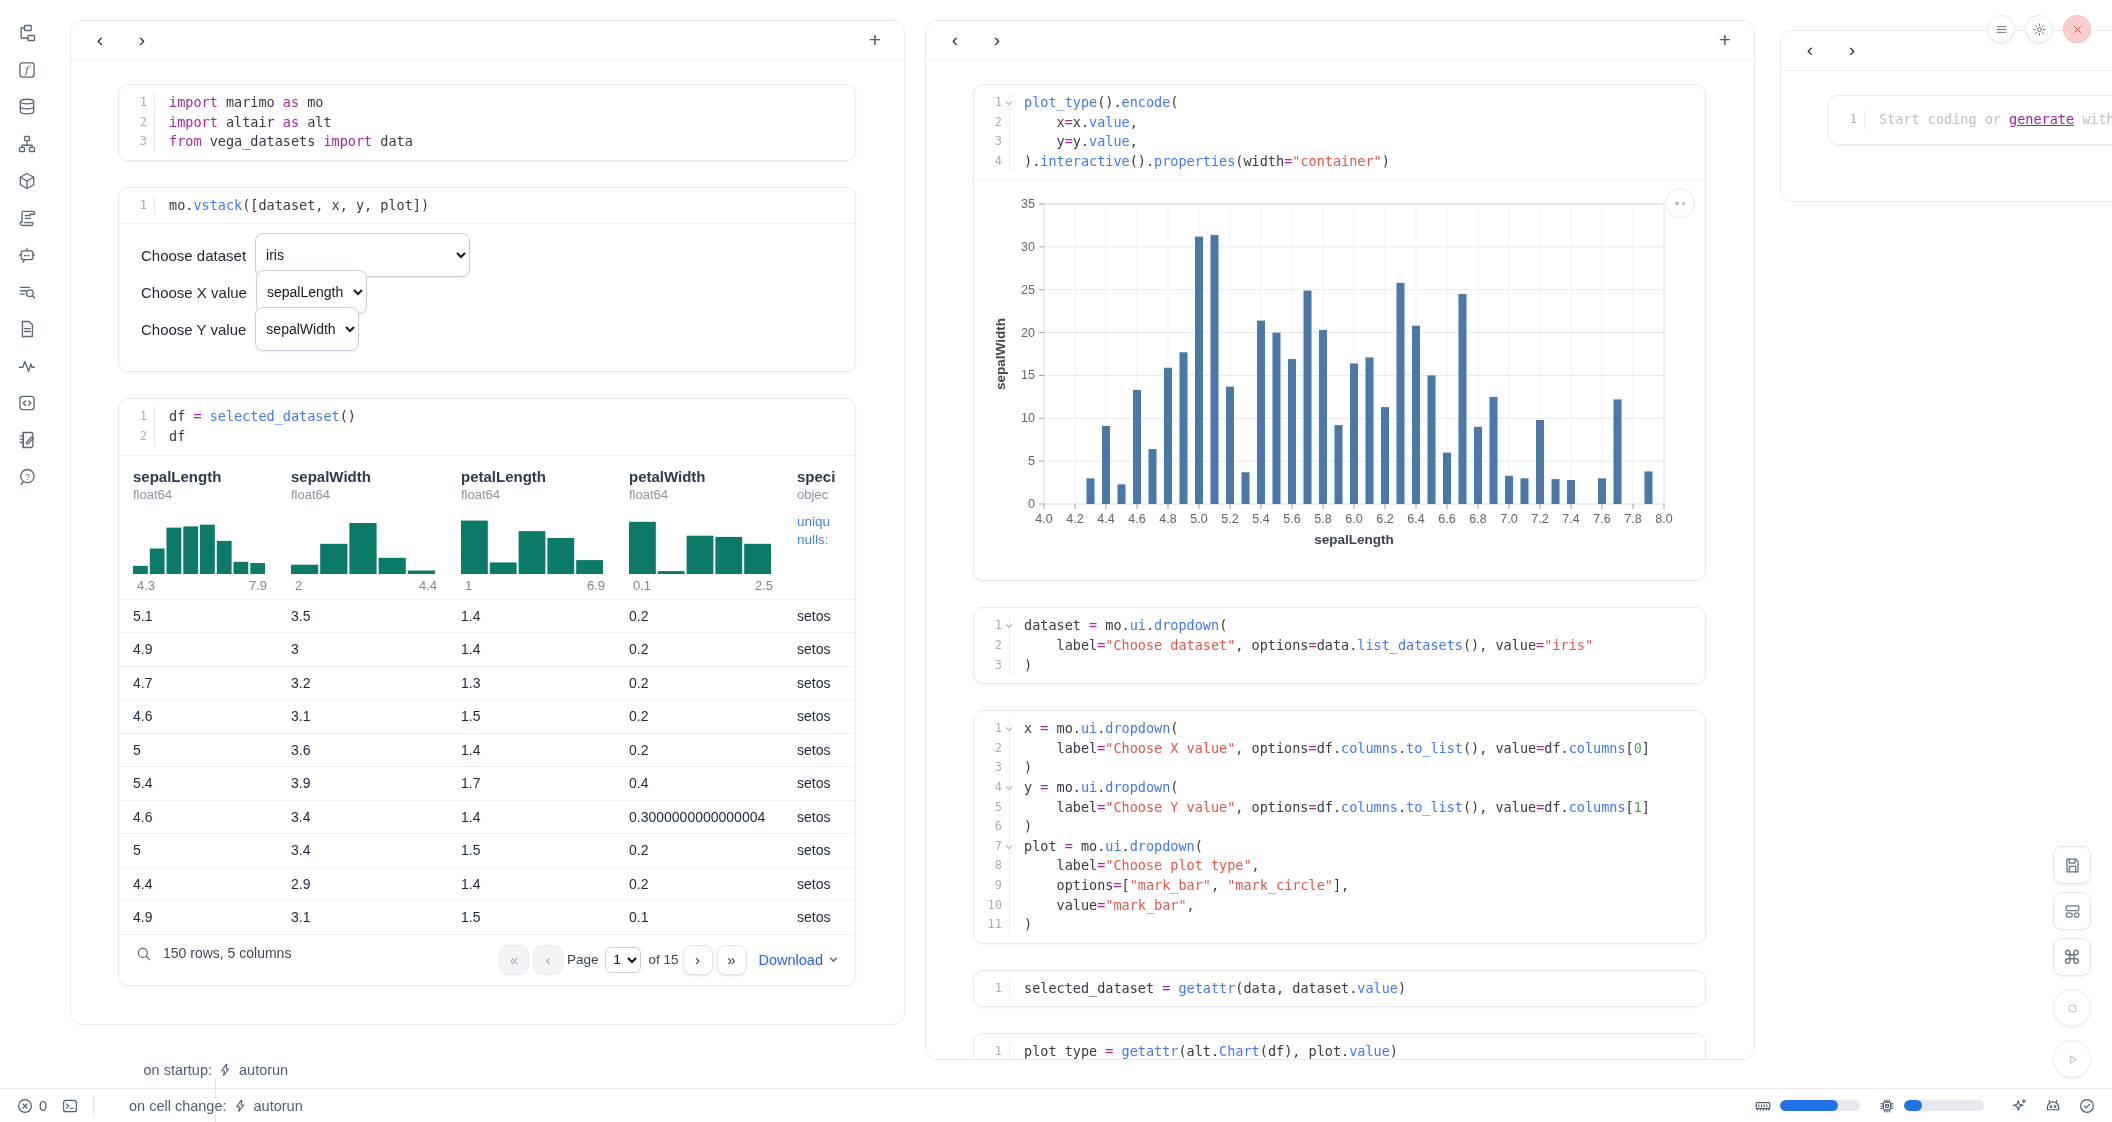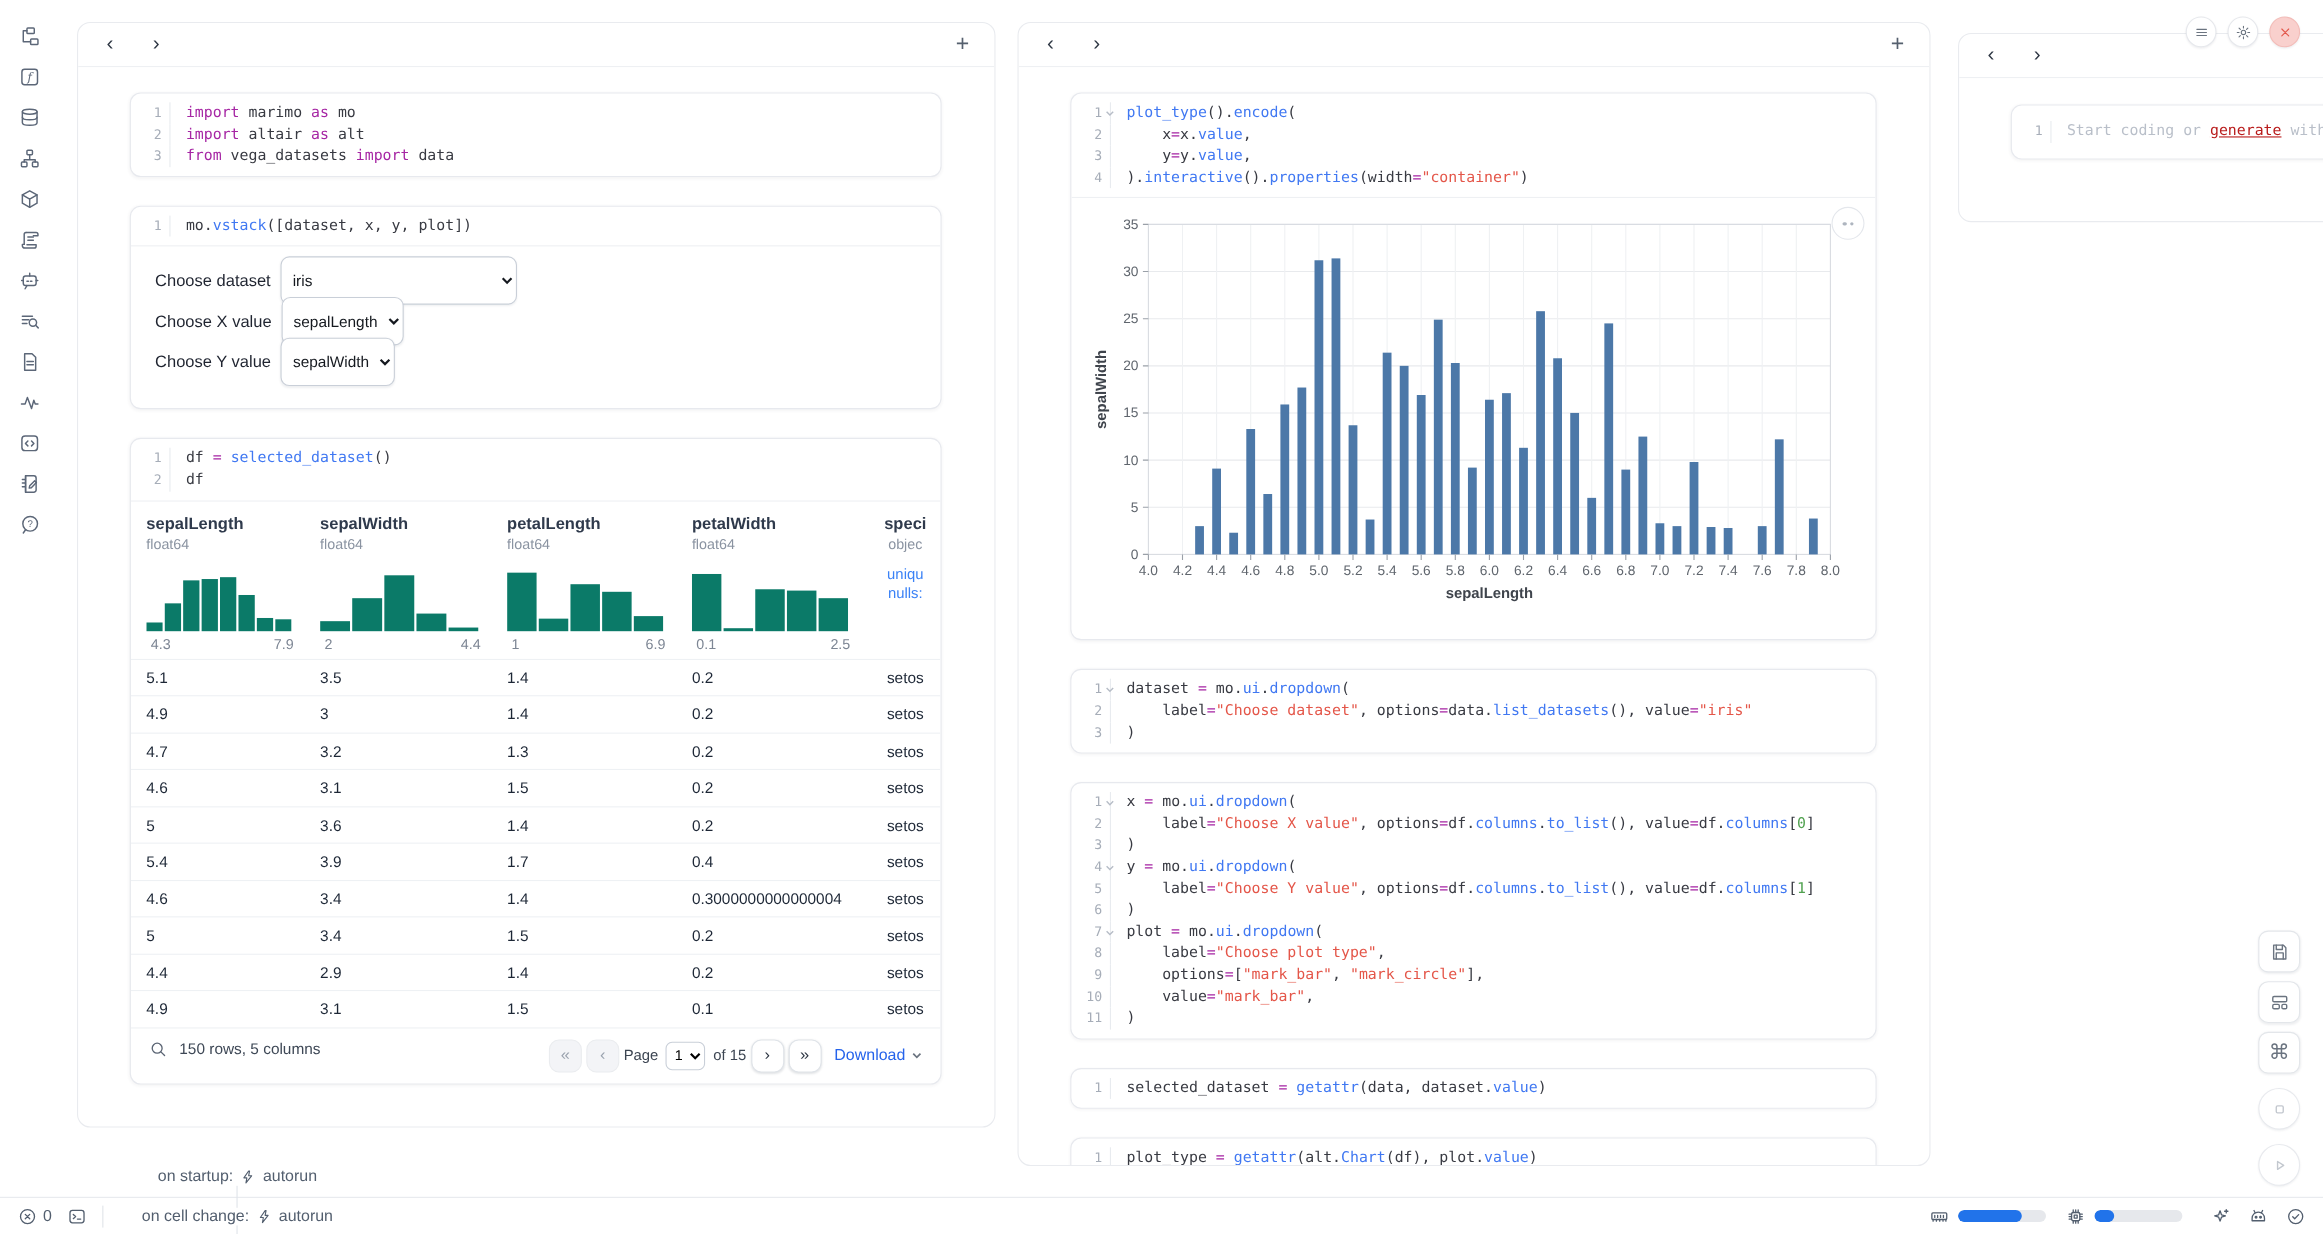--- a/index.html
+++ b/index.html
@@ -26,21 +26,21 @@
     box-shadow:0 1px 3px rgba(30,40,60,.05); margin-bottom:26px; overflow:hidden; }
   .code-block { padding:8px 0; }
   .code-block.lg { padding:14px 0; }
   .cl { display:flex; font-family:"DejaVu Sans Mono", monospace; font-size:13.5px; line-height:19.6px; white-space:pre; }
   .ln { flex:0 0 36px; text-align:right; padding-right:7px; color:#a6adb8; font-size:12px;
     border-right:1px solid #e8ebef; position:relative; user-select:none; }
   .ln .fold { position:absolute; right:-4px; top:6px; width:8px; height:8px; color:#b7bdc7; }
   .ct { padding-left:14px; color:#383a42; }
   .k { color:#a626a4; } .o { color:#a626a4; } .f { color:#4078f2; } .p { color:#4078f2; }
   .s { color:#e45649; } .n { color:#50a14f; } .d { color:#383a42; }
-  .g { color:#b9bfc9; } .gu { color:#b91c1c; text-decoration:underline; }
+  .g { color:#b9bfc9; } .gu { color:#a21caf; text-decoration:underline; }
   .cell-output { border-top:1px solid #eef0f3; }
 
   
   .controls { padding:16px 22px 20px; }
   .ctrl-row { display:flex; align-items:center; margin-bottom:7px; height:30px; }
   .ctrl-row label { font-size:15px; color:#1f2430; margin-right:9px; }
   .ctrl-row select { font-family:"Liberation Sans",sans-serif; font-size:14px; color:#15191f;
     border:1px solid #c9cfd8; border-radius:8px; background:#fff; padding:4px 6px; height:44px;
     box-shadow:0 1px 2px rgba(20,30,50,.07); }
   .ctrl-row select.wide { width:215px; }
@@ -50,21 +50,21 @@
   .df-head { display:flex; padding:12px 0 6px; }
   .df-col { padding:0 6px 0 14px; overflow:hidden; }
   .df-col .cname { font-weight:bold; font-size:15px; color:#2f3a4c; white-space:nowrap; }
   .df-col .cdtype { font-size:13px; color:#8a93a1; margin-top:2px; white-space:nowrap; }
   .df-col .chist { margin-top:10px; height:62px; }
   .df-col .crange { display:flex; justify-content:space-between; font-size:13px; color:#7d8694; margin-top:4px; padding:0 4px; }
   .df-col .cstat { font-size:13.5px; color:#3b82f6; margin-top:3px; white-space:nowrap; }
   .df-col .cstats { margin-top:12px; }
   .df-row { display:flex; border-top:1px solid #eef1f4; height:33.5px; align-items:center; }
   .df-row .td { padding:0 6px 0 14px; white-space:nowrap; overflow:hidden; }
-  .w0{width:158px;flex:none;} .w1{width:170px;flex:none;} .w2{width:168px;flex:none;} .w3{width:168px;flex:none;} .w4{flex:1;min-width:40px;text-align:center;}
+  .w0{width:158px;flex:none;} .w1{width:170px;flex:none;} .w2{width:168px;flex:none;} .w3{width:168px;flex:none;} .w4{flex:1;min-width:40px;}
   .df-foot { display:flex; border-top:1px solid #eef1f4; padding:10px 16px; gap:4px; }
   .df-foot .summary { font-size:14px; color:#3e4856; margin-left:6px; }
   .pg-btn { width:30px; height:30px; border-radius:9px; display:flex; align-items:center; justify-content:center;
     font-size:15px; cursor:pointer; }
   .pg-btn.dis { background:#f3f4f7; border:1px solid #eaecef; color:#9aa2ae; }
   .pg-btn.en { background:#fff; border:1px solid #dfe3e8; box-shadow:0 1px 2px rgba(20,30,50,.12); color:#2c3542; }
   .pg-mid { display:flex; align-items:center; gap:7px; font-size:13.5px; color:#3c4552; }
   .pg-mid select { font-size:13px; border:1px solid #c9cfd8; border-radius:6px; height:26px; padding:1px 3px; background:#fff; }
   .spacer { flex:1; }
   .download { color:#2563eb; font-size:14.5px; display:flex; align-items:center; gap:5px; cursor:pointer; margin-left:8px; }

